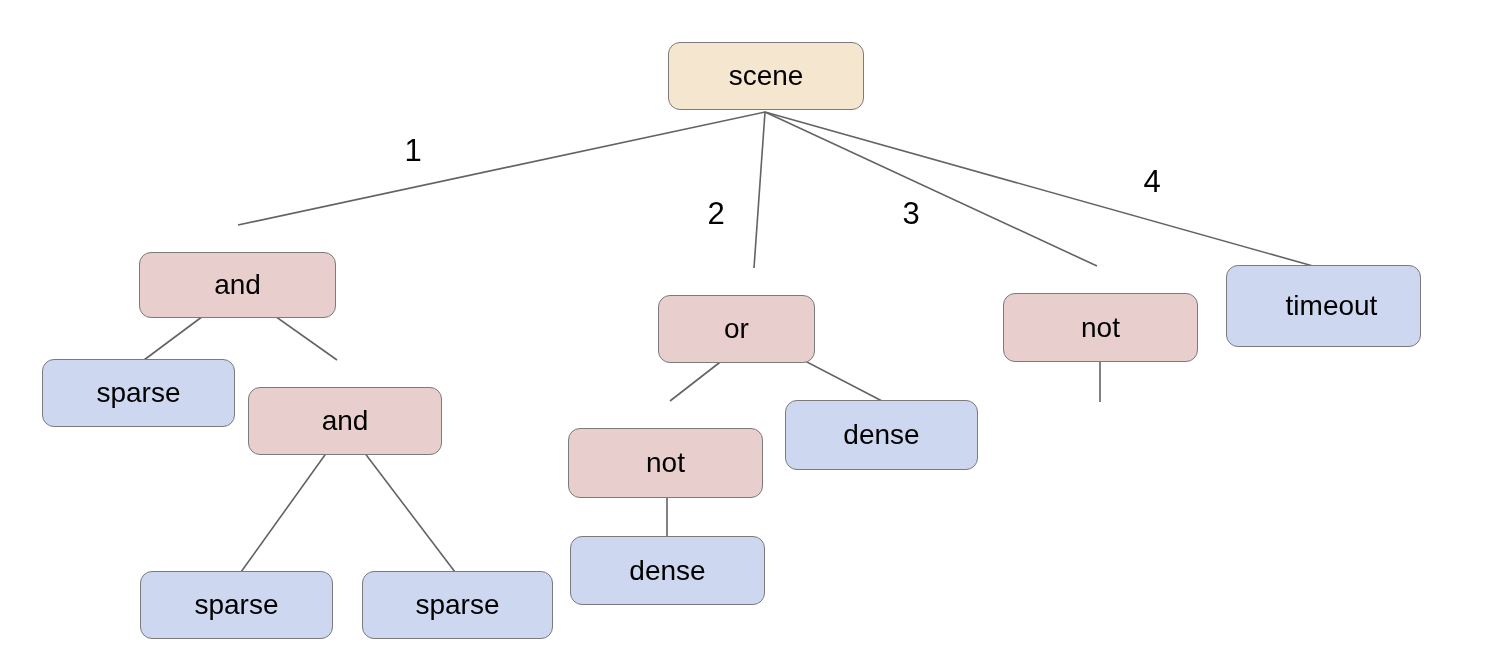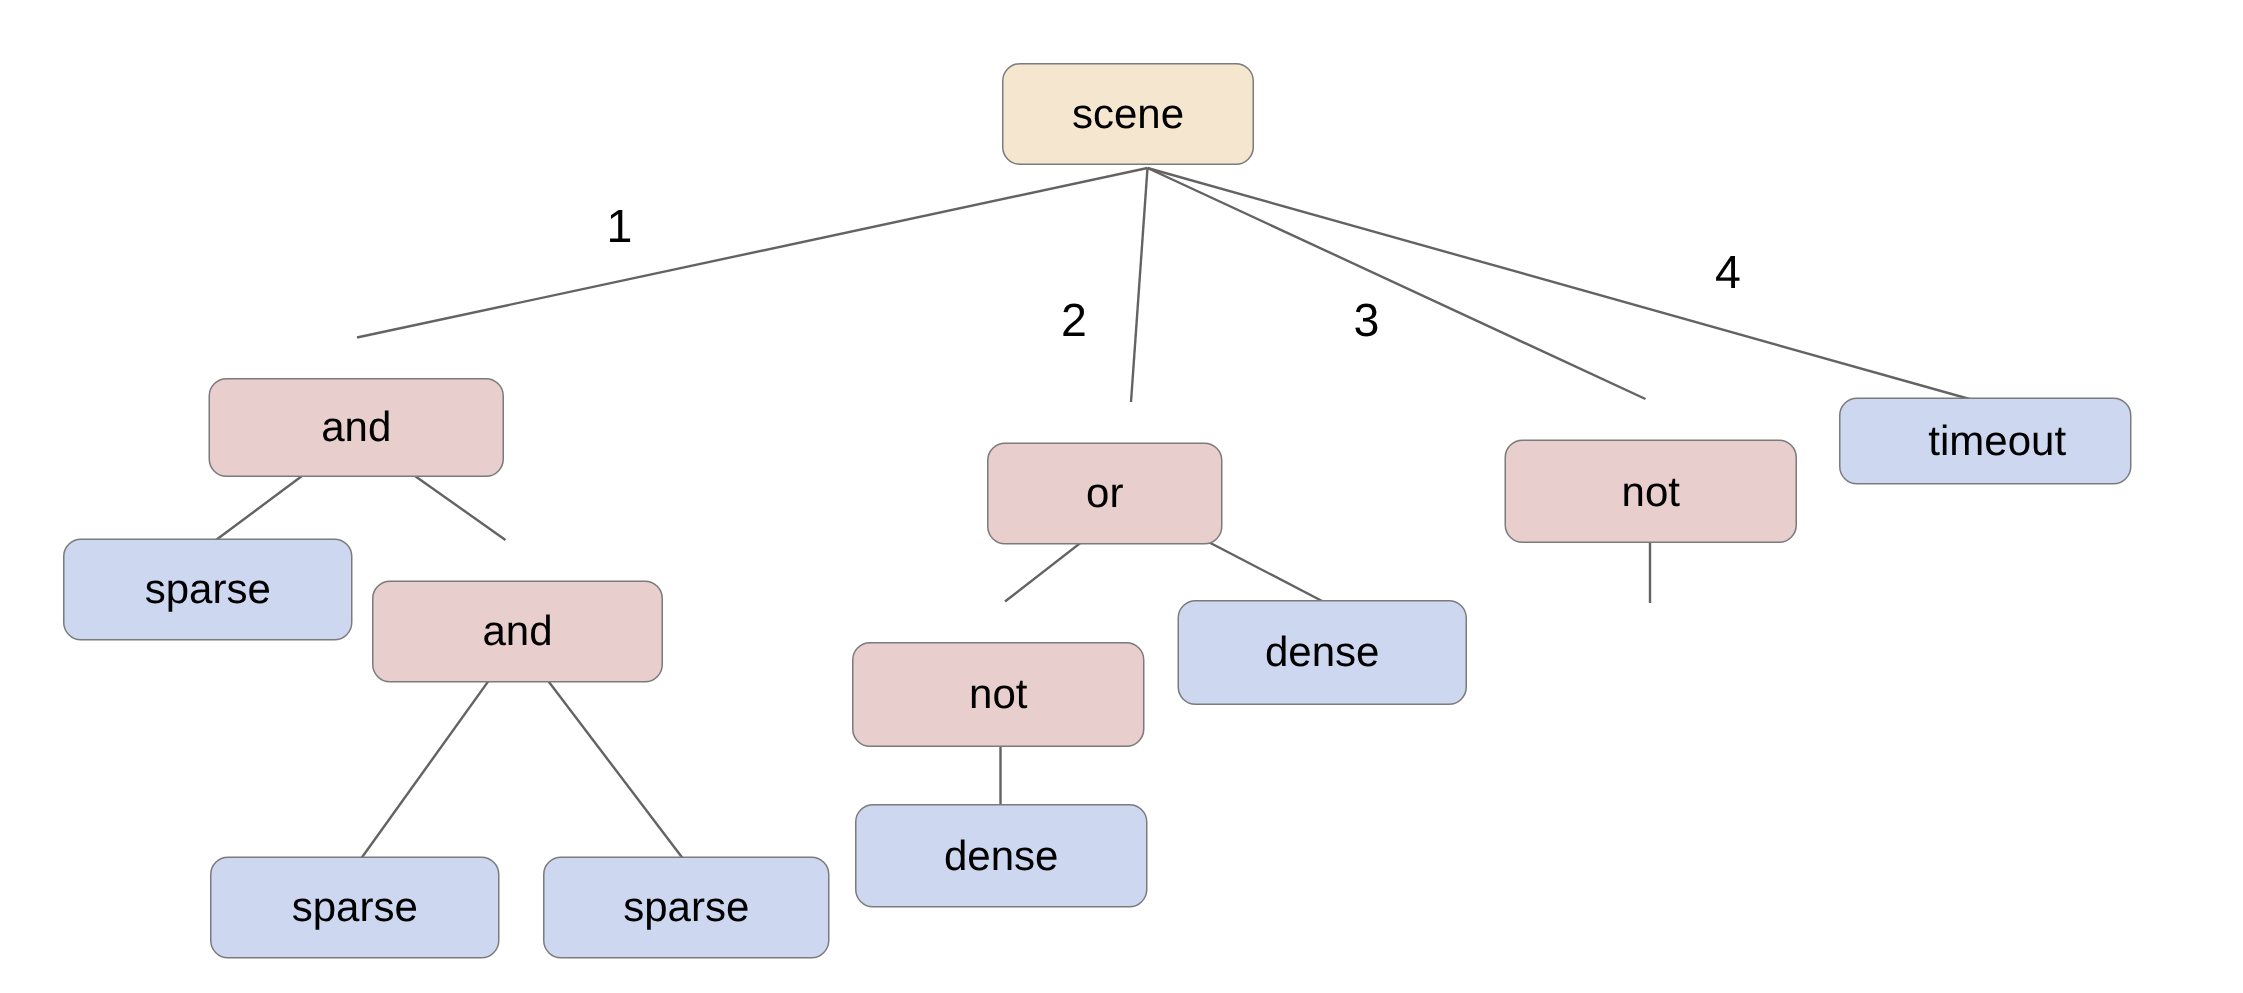--- a/index.html
+++ b/index.html
@@ -36,25 +36,25 @@
     align-items: center;
     justify-content: center;
     font-size: 28px;
     color: #000000;
     line-height: 1;
   }
   .fill-root { background: #f4e6cf; }
   .fill-op   { background: #e8cecd; margin-top: 28px; }
   .fill-leaf { background: #cdd7f0; }
 
-  .n-scene    { left: 668px; top: 42px;  width: 168px; height: 68px; }
+  .n-scene    { left: 668px; top: 42px;  width: 196px; height: 68px; }
   .n-and1     { left: 139px; top: 224px; width: 197px; height: 66px; }
   .n-or1      { left: 658px; top: 267px; width: 157px; height: 68px; }
   .n-not2     { left: 1003px; top: 265px; width: 195px; height: 69px; }
-  .n-timeout  { left: 1226px; top: 265px; width: 195px; height: 58px; padding-left: 16px; }
+  .n-timeout  { left: 1226px; top: 265px; width: 195px; height: 82px; padding-left: 16px; }
   .n-sparse1  { left: 42px;  top: 359px; width: 193px; height: 68px; }
   .n-and2     { left: 248px; top: 359px; width: 194px; height: 68px; }
   .n-not1     { left: 568px; top: 400px; width: 195px; height: 70px; }
   .n-dense1   { left: 785px; top: 400px; width: 193px; height: 70px; }
   .n-see      { left: 1003px; top: 401px; width: 195px; height: 70px; }
   .n-dense2   { left: 570px; top: 536px; width: 195px; height: 69px; }
   .n-sparse2  { left: 140px; top: 571px; width: 193px; height: 68px; }
   .n-sparse3  { left: 362px; top: 571px; width: 191px; height: 68px; }
 </style>
 </head>

